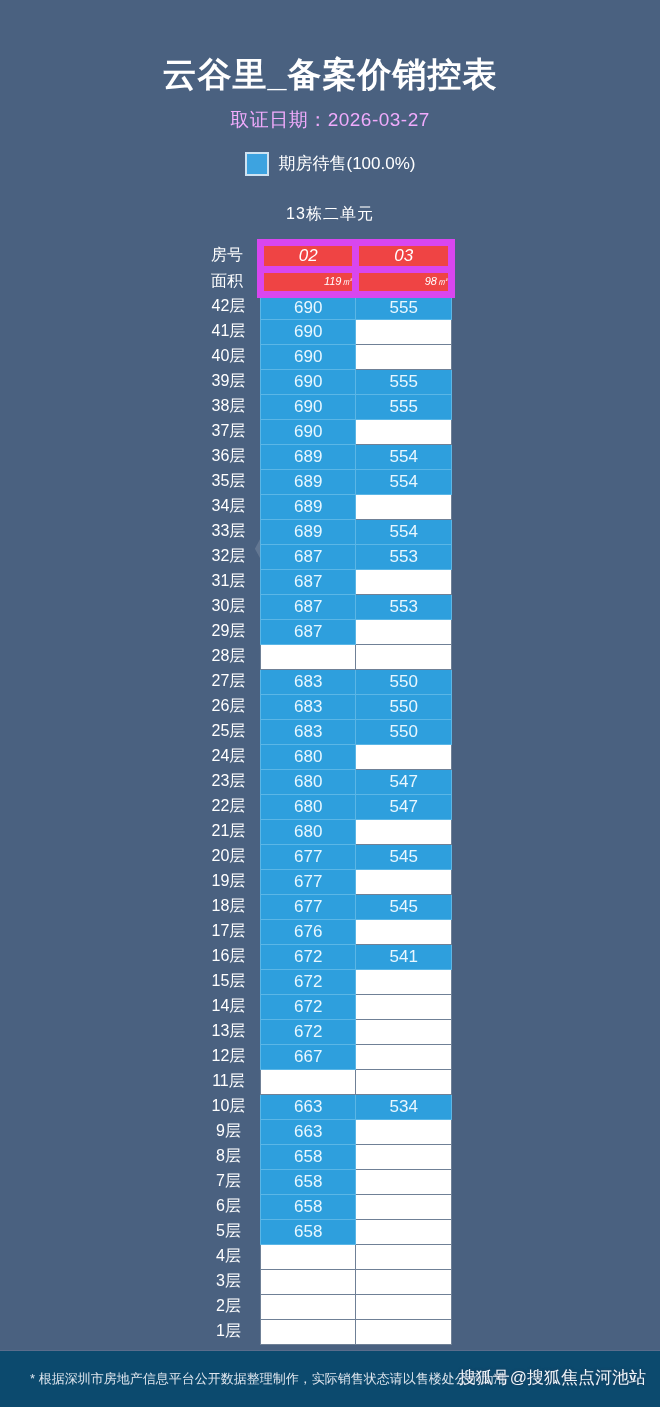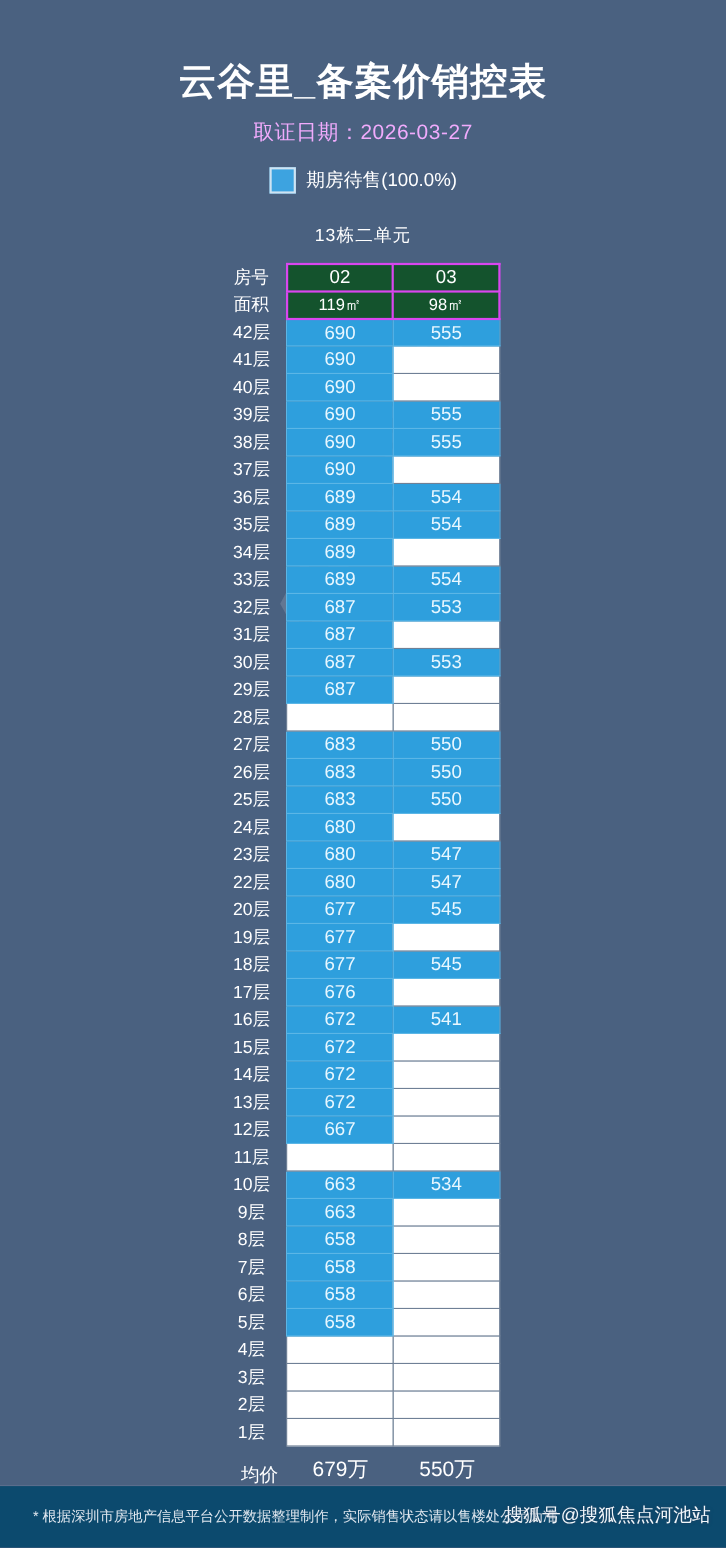--- a/index.html
+++ b/index.html
@@ -89,26 +89,27 @@
     font-size: 16px;
     color: #ffffff;
     text-align: right;
     padding-right: 8px !important;
     background: transparent;
     border: none;
   }
   
   .hcell {
     width: 97px;
-    background: #14532d;
+    background: #ef4444;
     color: #ffffff;
     font-size: 17px;
-    border: 2px solid #d946ef;
-  }
-  .hcell.small { font-size: 15px; }
+    border: 7px solid #d946ef;
+    font-style: italic;
+  }
+  .hcell.small { font-size: 11px; text-align: right; }
   
   .cell {
     width: 97px;
     font-size: 17px;
     border: 1px solid #8fa8c2;
   }
   .cell.sale {
     background: #2e9fdd;
     color: #e8f7ff;
     border: 1px solid #5bb6e6;
@@ -293,20 +294,25 @@
           </tr>
           <tr>
             <td class="rowlab">23层</td>
             <td class="cell sale">680</td>
             <td class="cell sale">547</td>
           </tr>
           <tr>
             <td class="rowlab">22层</td>
             <td class="cell sale">680</td>
             <td class="cell sale">547</td>
+          </tr>
+          <tr>
+            <td class="rowlab">21层</td>
+            <td class="cell sale">680</td>
+            <td class="cell empty"></td>
           </tr>
           <tr>
             <td class="rowlab">20层</td>
             <td class="cell sale">677</td>
             <td class="cell sale">545</td>
           </tr>
           <tr>
             <td class="rowlab">19层</td>
             <td class="cell sale">677</td>
             <td class="cell empty"></td>

